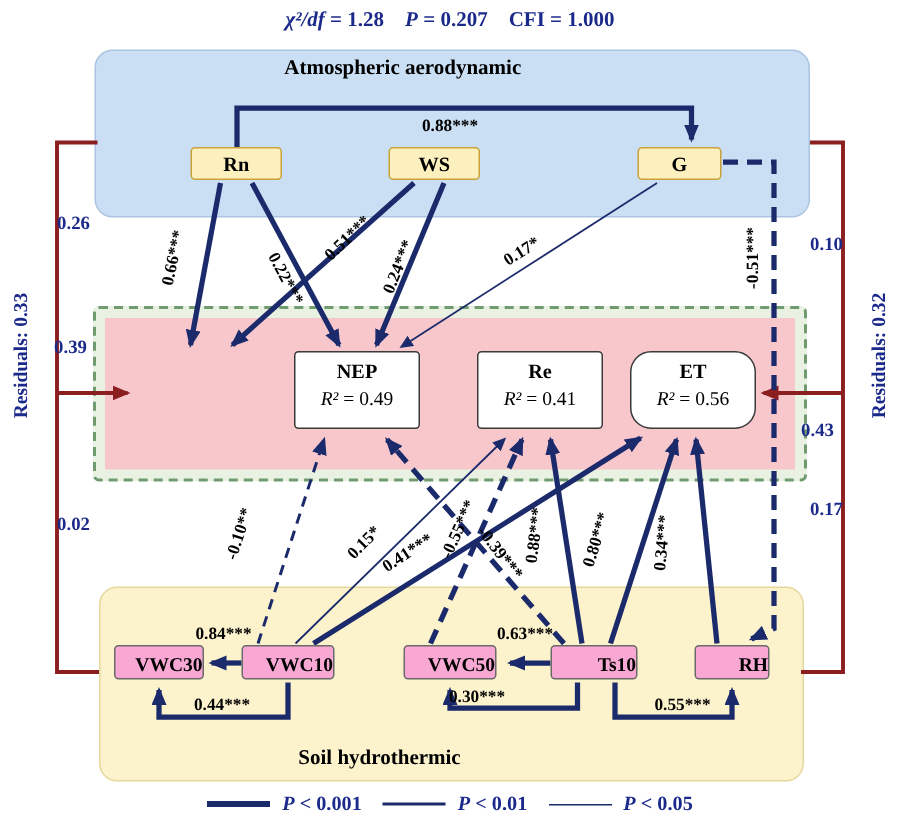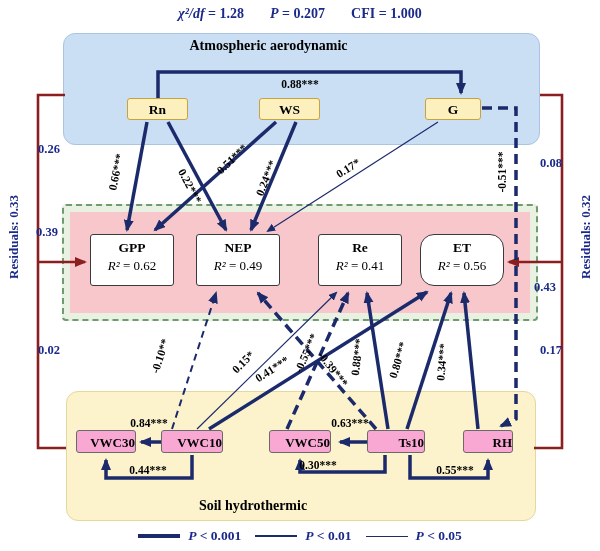--- a/index.html
+++ b/index.html
@@ -1,20 +1,20 @@
 <!DOCTYPE html>
 <html><head>
 <meta charset="utf-8">
 <style>
   html,body{margin:0;padding:0;background:#fff;}
   #fig{position:relative;width:600px;height:551px;background:#fff;
        font-family:"Liberation Serif",serif;overflow:hidden;}
   
   #header{position:absolute;left:0;top:6px;width:600px;display:flex;justify-content:center;
-          gap:26px;color:#1b2a8a;font-weight:bold;font-size:14px;}
+          gap:14px;color:#1b2a8a;font-weight:bold;font-size:14px;}
   .stat{white-space:nowrap;}
   .stat .sym-italic{font-style:italic;}
   
   .region{position:absolute;box-sizing:border-box;}
   #region-atmos{left:63px;top:33px;width:477px;height:112px;background:#cbdff4;border:1px solid #aac4e2;border-radius:12px;}
   #atmos-title{position:absolute;left:63px;top:38px;width:411px;text-align:center;font-weight:bold;font-size:14px;color:#000;}
   #region-flux{left:62px;top:204px;width:476px;height:117px;border:2px dashed #6f9b6f;background:#e9f1e2;border-radius:4px;}
   #flux-inner{position:absolute;left:70px;top:212px;width:460px;height:101px;background:#f7c7cc;}
   #region-soil{left:66px;top:391px;width:470px;height:130px;background:#fcf3cd;border:1px solid #e6d79b;border-radius:12px;}
   #soil-title{position:absolute;left:66px;top:498px;width:374px;text-align:center;font-weight:bold;font-size:14px;color:#000;}
@@ -104,24 +104,20 @@
     <line x1="367" y1="442" x2="340" y2="442" stroke="#1b2a6b" stroke-width="3.5" marker-end="url(#mNavy)"></line>
     <polyline points="192,455 192,478 106,478 106,460" fill="none" stroke="#1b2a6b" stroke-width="3.5" marker-end="url(#mNavy)"></polyline>
     <polyline points="385,455 385,472 300,472 300,460" fill="none" stroke="#1b2a6b" stroke-width="3.5" marker-end="url(#mNavy)"></polyline>
     <polyline points="410,455 410,478 488,478 488,460" fill="none" stroke="#1b2a6b" stroke-width="3.5" marker-end="url(#mNavy)"></polyline>
   </svg>
 
   <div class="anode" style="left:127px;top:98px;width:61px;">Rn</div>
   <div class="anode" style="left:259px;top:98px;width:61px;">WS</div>
   <div class="anode" style="left:425px;top:98px;width:56px;">G</div>
 
-  <div class="fnode" style="left:90px;top:234px;">
-    <div class="fname">GPP</div>
-    <div class="fr2"><i>R²</i> <span>= 0.62</span></div>
-  </div>
   <div class="fnode" style="left:196px;top:234px;">
     <div class="fname">NEP</div>
     <div class="fr2"><i>R²</i> <span>= 0.49</span></div>
   </div>
   <div class="fnode" style="left:318px;top:234px;">
     <div class="fname">Re</div>
     <div class="fr2"><i>R²</i> <span>= 0.41</span></div>
   </div>
   <div class="fnode" style="left:420px;top:234px;border-radius:14px;">
     <div class="fname">ET</div>
@@ -153,23 +149,23 @@
   <div class="elabel" style="left:350px;top:423px;">0.63***</div>
   <div class="elabel" style="left:148px;top:470px;">0.44***</div>
   <div class="elabel" style="left:318px;top:465px;">0.30***</div>
   <div class="elabel" style="left:455px;top:470px;">0.55***</div>
 
   <div class="vlabel" style="left:14px;top:237px;">Residuals:  0.33</div>
   <div class="rlabel" style="left:49px;top:149px;">0.26</div>
   <div class="rlabel" style="left:47px;top:232px;">0.39</div>
   <div class="rlabel" style="left:49px;top:350px;">0.02</div>
   <div class="vlabel" style="left:586px;top:237px;">Residuals:  0.32</div>
-  <div class="rlabel" style="left:551px;top:163px;">0.08</div>
+  <div class="rlabel" style="left:551px;top:163px;">0.10</div>
   <div class="rlabel" style="left:545px;top:247px;margin-top:40px;">0.43</div>
-  <div class="rlabel" style="left:551px;top:350px;">0.17</div>
+  <div class="rlabel" style="left:551px;top:340px;">0.17</div>
 
   <div id="legend">
     <div class="legitem">
       <div class="legline lw1"></div>
       <div class="legtext"><i>P</i> <span>&lt; 0.001</span></div>
     </div>
     <div class="legitem">
       <div class="legline lw2"></div>
       <div class="legtext"><i>P</i> <span>&lt; 0.01</span></div>
     </div>

